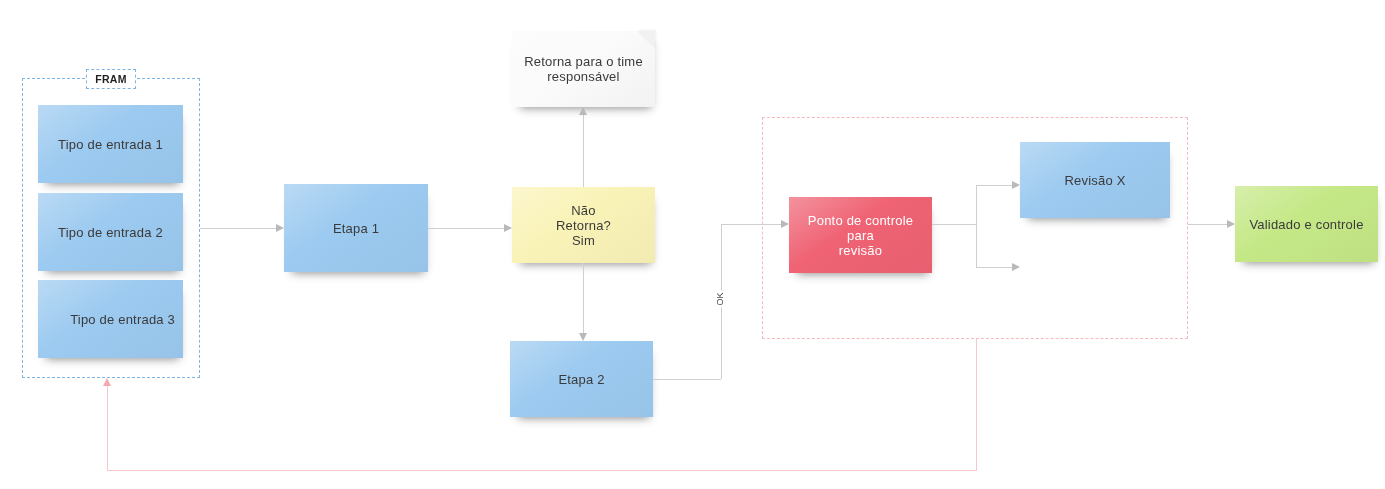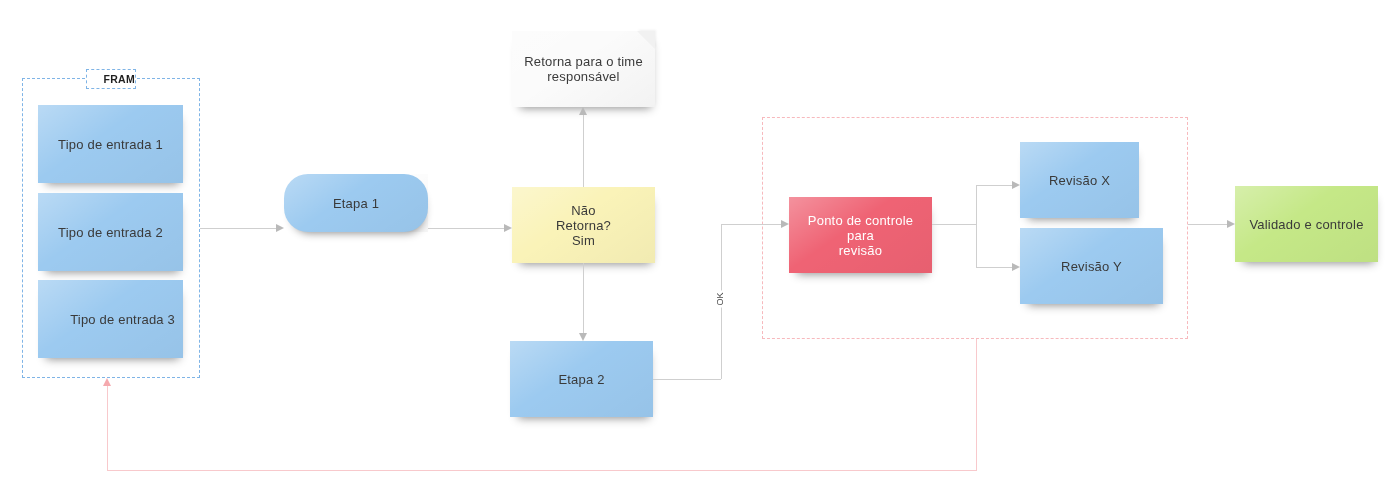--- a/index.html
+++ b/index.html
@@ -78,35 +78,35 @@
     transform-origin:center center;
   }
   .edge-label.rot{transform:rotate(-90deg);}
 </style>
 </head>
 <body>
 
 <div id="canvas">
 
   <div class="group blue-grp" style="left:22px;top:78px;width:178px;height:300px;"></div>
-  <div class="grp-label" style="left:86px;top:69px;width:50px;height:20px;justify-content:flex-end;">
+  <div class="grp-label" style="left:86px;top:69px;width:50px;height:20px;">
     <span>FRAM</span>
   </div>
 
   <div class="note blue" style="left:38px;top:105px;width:145px;height:78px;">
     <span class="txt">Tipo de entrada 1</span>
   </div>
   <div class="note blue" style="left:38px;top:193px;width:145px;height:78px;">
     <span class="txt">Tipo de entrada 2</span>
   </div>
   <div class="note blue" style="left:38px;top:280px;width:145px;height:78px;justify-content:flex-end;">
     <span class="txt">Tipo de entrada 3</span>
   </div>
 
-  <div class="note blue" style="left:284px;top:174px;width:144px;height:58px;border-radius:24px;">
+  <div class="note blue" style="left:284px;top:184px;width:144px;height:88px;">
     <span class="txt">Etapa 1</span>
   </div>
 
   <div class="note yellow" style="left:512px;top:187px;width:143px;height:76px;">
     <span class="txt">Não
 Retorna?
 Sim</span>
   </div>
 
   <div class="note white" style="left:512px;top:31px;width:143px;height:76px;">
@@ -118,25 +118,22 @@
     <span class="txt">Etapa 2</span>
   </div>
 
   <div class="group red-grp" style="left:762px;top:117px;width:426px;height:222px;"></div>
 
   <div class="note red" style="left:789px;top:186px;width:143px;height:76px;">
     <span class="txt">Ponto de controle para
 revisão</span>
   </div>
 
-  <div class="note blue" style="left:1020px;top:142px;width:119px;height:76px;">
+  <div class="note blue" style="left:1020px;top:142px;width:150px;height:76px;">
     <span class="txt">Revisão X</span>
-  </div>
-  <div class="note blue" style="left:1020px;top:228px;width:143px;height:76px;">
-    <span class="txt">Revisão Y</span>
   </div>
 
   <div class="note green" style="left:1235px;top:186px;width:143px;height:76px;">
     <span class="txt">Validado e controle</span>
   </div>
 
   <div class="ln h" style="left:200px;top:228px;width:76px;"></div>
   <div class="arrow right" style="left:276px;top:224px;"></div>
 
   <div class="ln h" style="left:428px;top:228px;width:76px;"></div>

